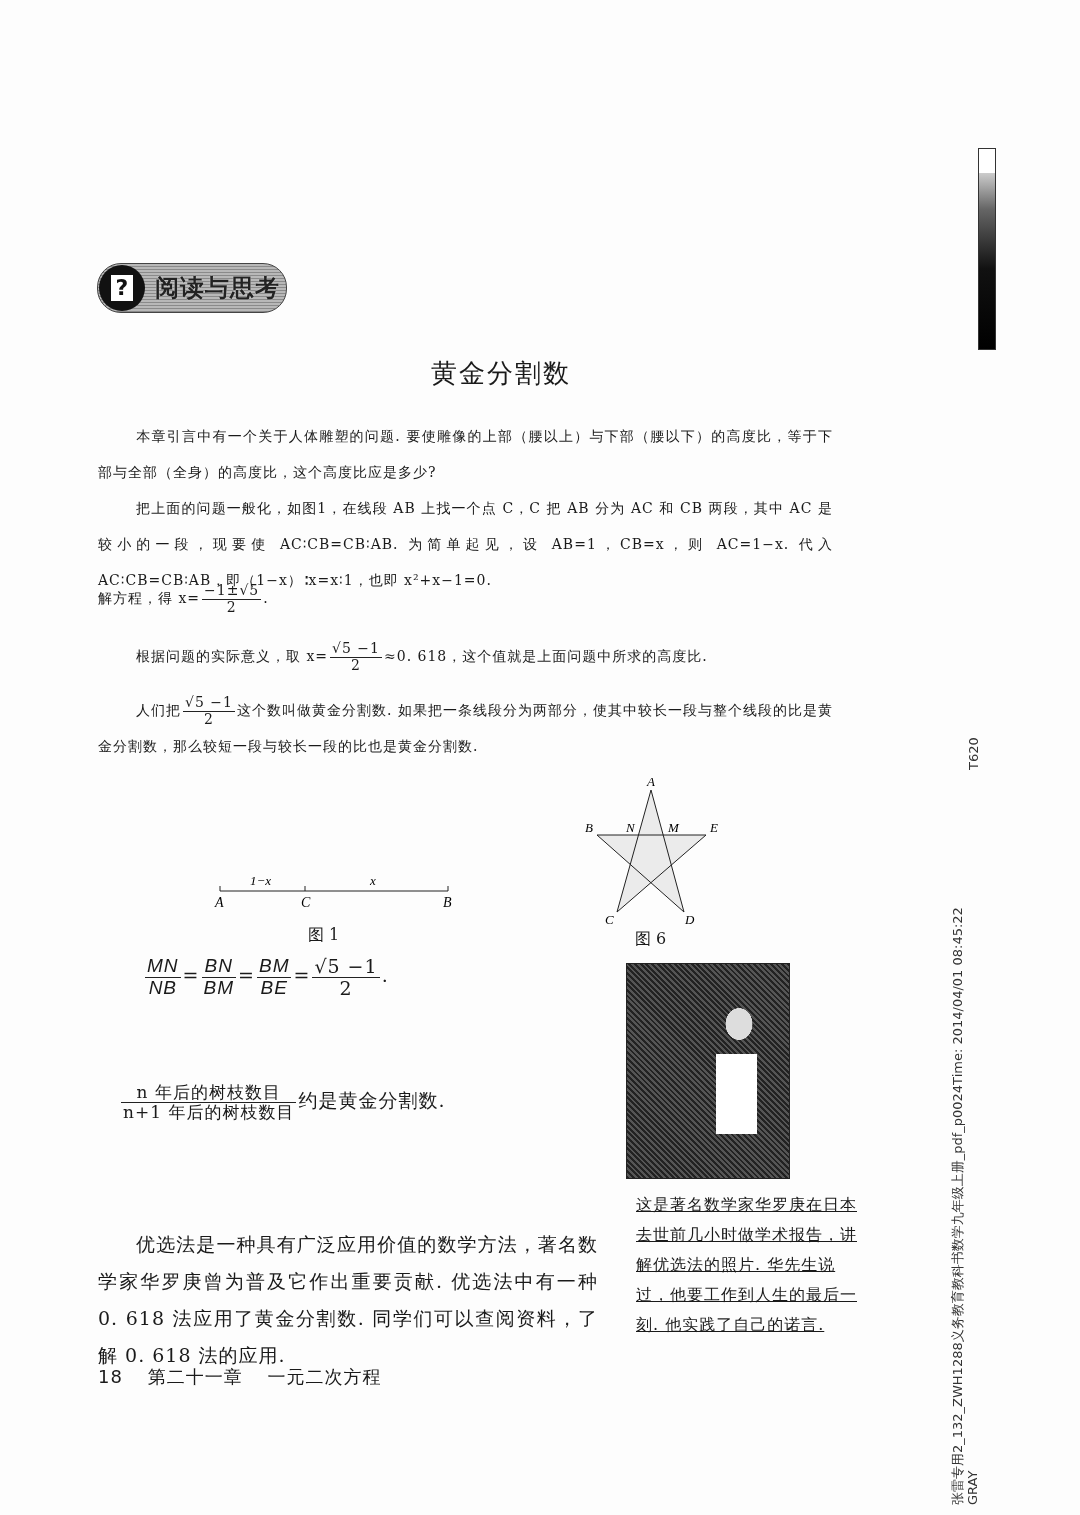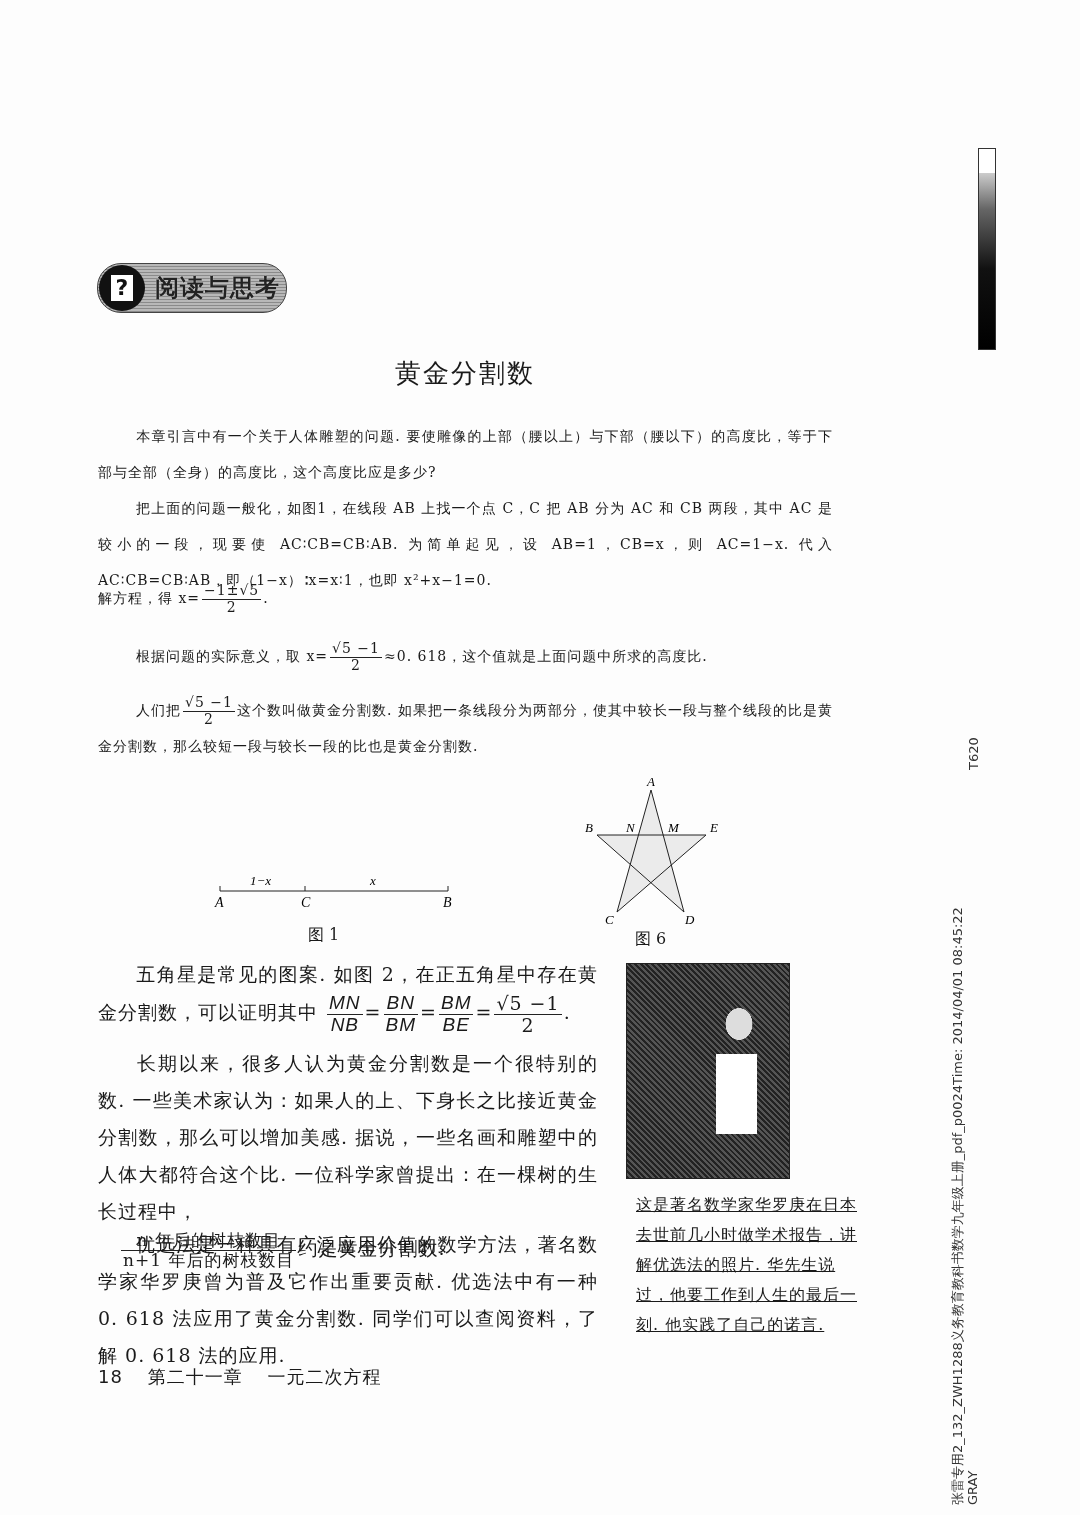--- a/index.html
+++ b/index.html
@@ -24,21 +24,21 @@
   .badge-icon .q {
     width:22px; height:26px; background:#fff; color:#111;
     font:bold 22px "DejaVu Sans",sans-serif; text-align:center; line-height:26px;
     border:2px solid #111; border-radius:2px;
   }
   .badge-label {
     margin-left:10px; font-size:24px; font-weight:bold; color:#222;
     font-family:Liberation Serif, serif; letter-spacing:1px;
     text-shadow:0 0 1px #fff;
   }
-  .title { left:0; width:930px; top:356px; text-align:center; font-size:26px; letter-spacing:2px; }
+  .title { left:0; width:930px; top:356px; text-align:center; font-size:26px; letter-spacing:2px;padding-left:36px; }
   .para { left:98px; width:735px; font-size:14px; line-height:36px; letter-spacing:1px; text-align:justify; }
   .para .ind { display:inline-block; width:38px; }
   i.m { font-family:Liberation Sans, sans-serif; font-style:italic; }
   .frac { display:inline-block; vertical-align:middle; text-align:center; margin:0 2px; line-height:1.1; }
   .frac .num { display:block; border-bottom:1px solid #222; padding:0 2px; }
   .frac .den { display:block; padding:0 2px; }
   .col-left { left:98px; width:500px; font-size:19px; line-height:37px; letter-spacing:1px; text-align:justify; }
   .caption { left:636px; width:228px; font-size:16px; line-height:30px; letter-spacing:1px;text-decoration:underline; }
   .fig-label { font-size:16px; }
   .footer { left:98px; top:1365px; font-size:18px; font-family:"DejaVu Sans",sans-serif; letter-spacing:1px; }
@@ -113,26 +113,26 @@
     <text x="46" y="60" font-size="13" font-family="Liberation Serif" font-style="italic">N</text>
     <text x="88" y="60" font-size="13" font-family="Liberation Serif" font-style="italic">M</text>
     <text x="130" y="60" font-size="13" font-family="Liberation Serif" font-style="italic">E</text>
     <text x="25" y="152" font-size="13" font-family="Liberation Serif" font-style="italic">C</text>
     <text x="105" y="152" font-size="13" font-family="Liberation Serif" font-style="italic">D</text>
   </svg>
   <div class="fig-label" style="position:absolute; left:55px; top:157px;">图 6</div>
 </div>
 
 <div class="abs col-left" style="top:956px;">
-  <span class="ind" style="display:inline-block;width:38px;"></span><span>五角星是常见的图案. 如图 2，在正五角星中存在黄金分割数，可以证明其中</span>
+  <span class="ind" style="display:inline-block;width:38px;"></span>
   <span class="frac"><i class="m num">MN</i><i class="m den">NB</i></span>=<span class="frac"><i class="m num">BN</i><i class="m den">BM</i></span>=<span class="frac"><i class="m num">BM</i><i class="m den">BE</i></span>=<span class="frac"><span class="num">√5 −1</span><span class="den">2</span></span>.
 </div>
 
 <div class="abs col-left" style="top:1045px;">
-  <span class="ind" style="display:inline-block;width:38px;"></span><span>长期以来，很多人认为黄金分割数是一个很特别的数. 一些美术家认为：如果人的上、下身长之比接近黄金分割数，那么可以增加美感. 据说，一些名画和雕塑中的人体大都符合这个比. 一位科学家曾提出：在一棵树的生长过程中，</span><br>
+  <span class="ind" style="display:inline-block;width:38px;"></span><br>
   <span class="frac" style="font-size:17px;margin-left:23px;"><span class="num">n 年后的树枝数目</span><span class="den">n+1 年后的树枝数目</span></span><span>约是黄金分割数.</span>
 </div>
 
 <div class="abs col-left" style="top:1226px;">
   <span class="ind" style="display:inline-block;width:38px;"></span><span>优选法是一种具有广泛应用价值的数学方法，著名数学家华罗庚曾为普及它作出重要贡献. 优选法中有一种 0. 618 法应用了黄金分割数. 同学们可以查阅资料，了解 0. 618 法的应用.</span>
 </div>
 
 <div class="abs photo"></div>
 
 <div class="abs caption" style="top:1190px;">这是著名数学家华罗庚在日本去世前几小时做学术报告，讲解优选法的照片. 华先生说过，他要工作到人生的最后一刻. 他实践了自己的诺言.</div>

